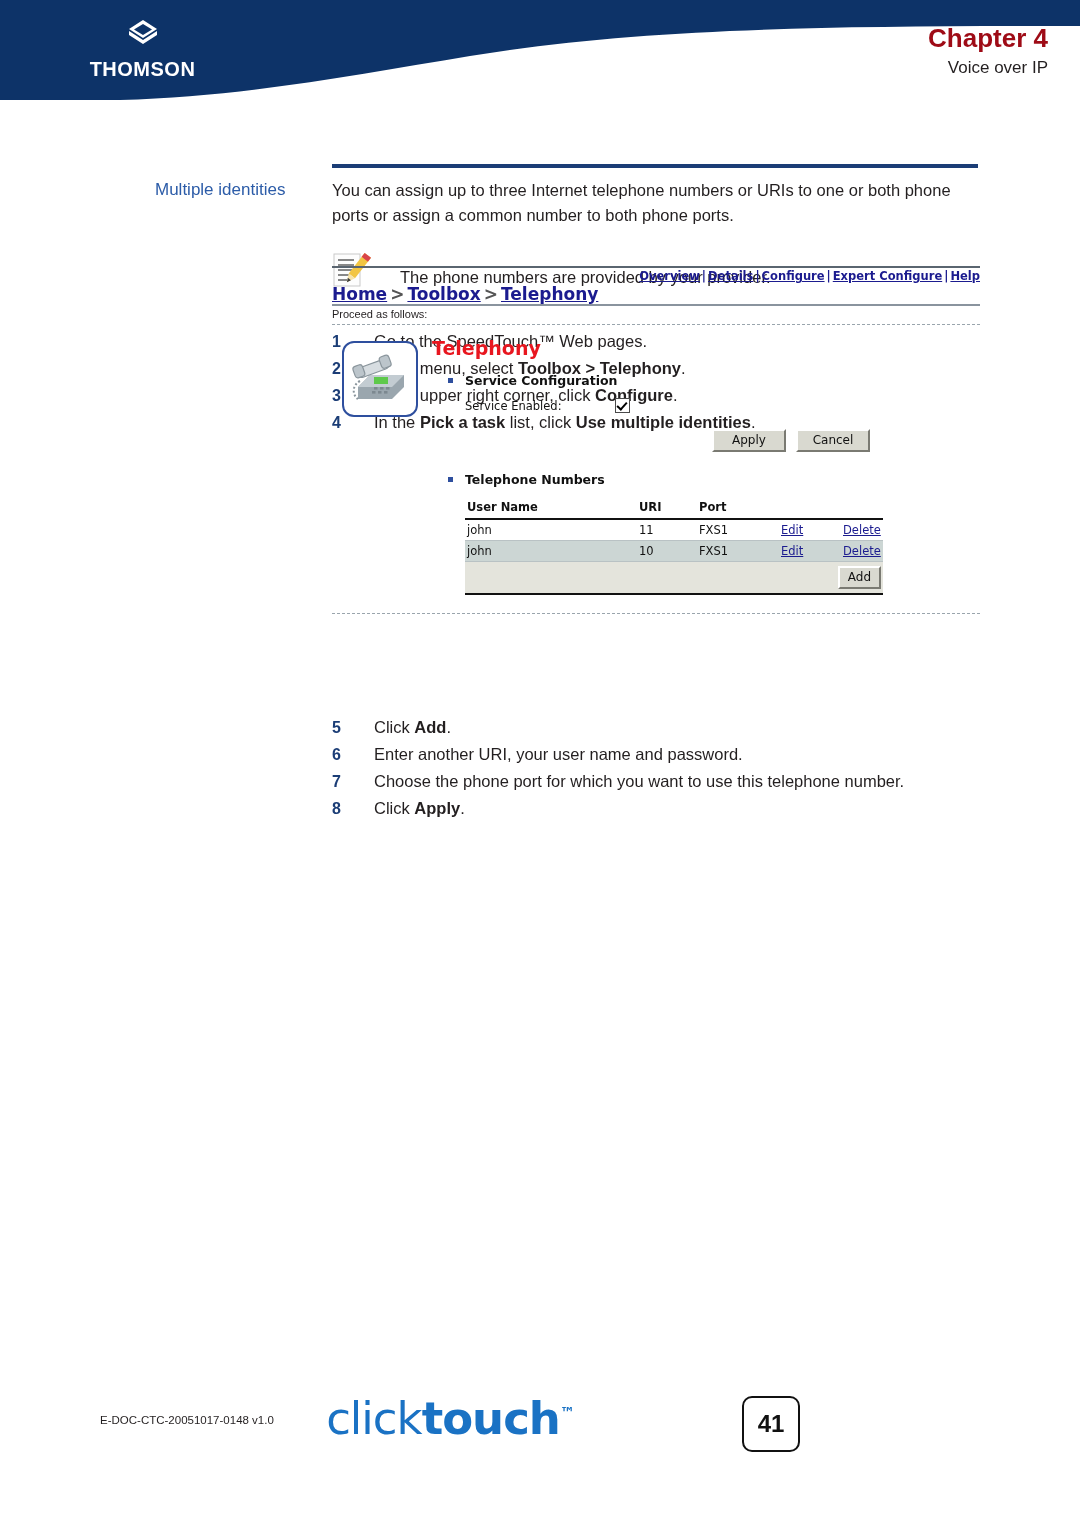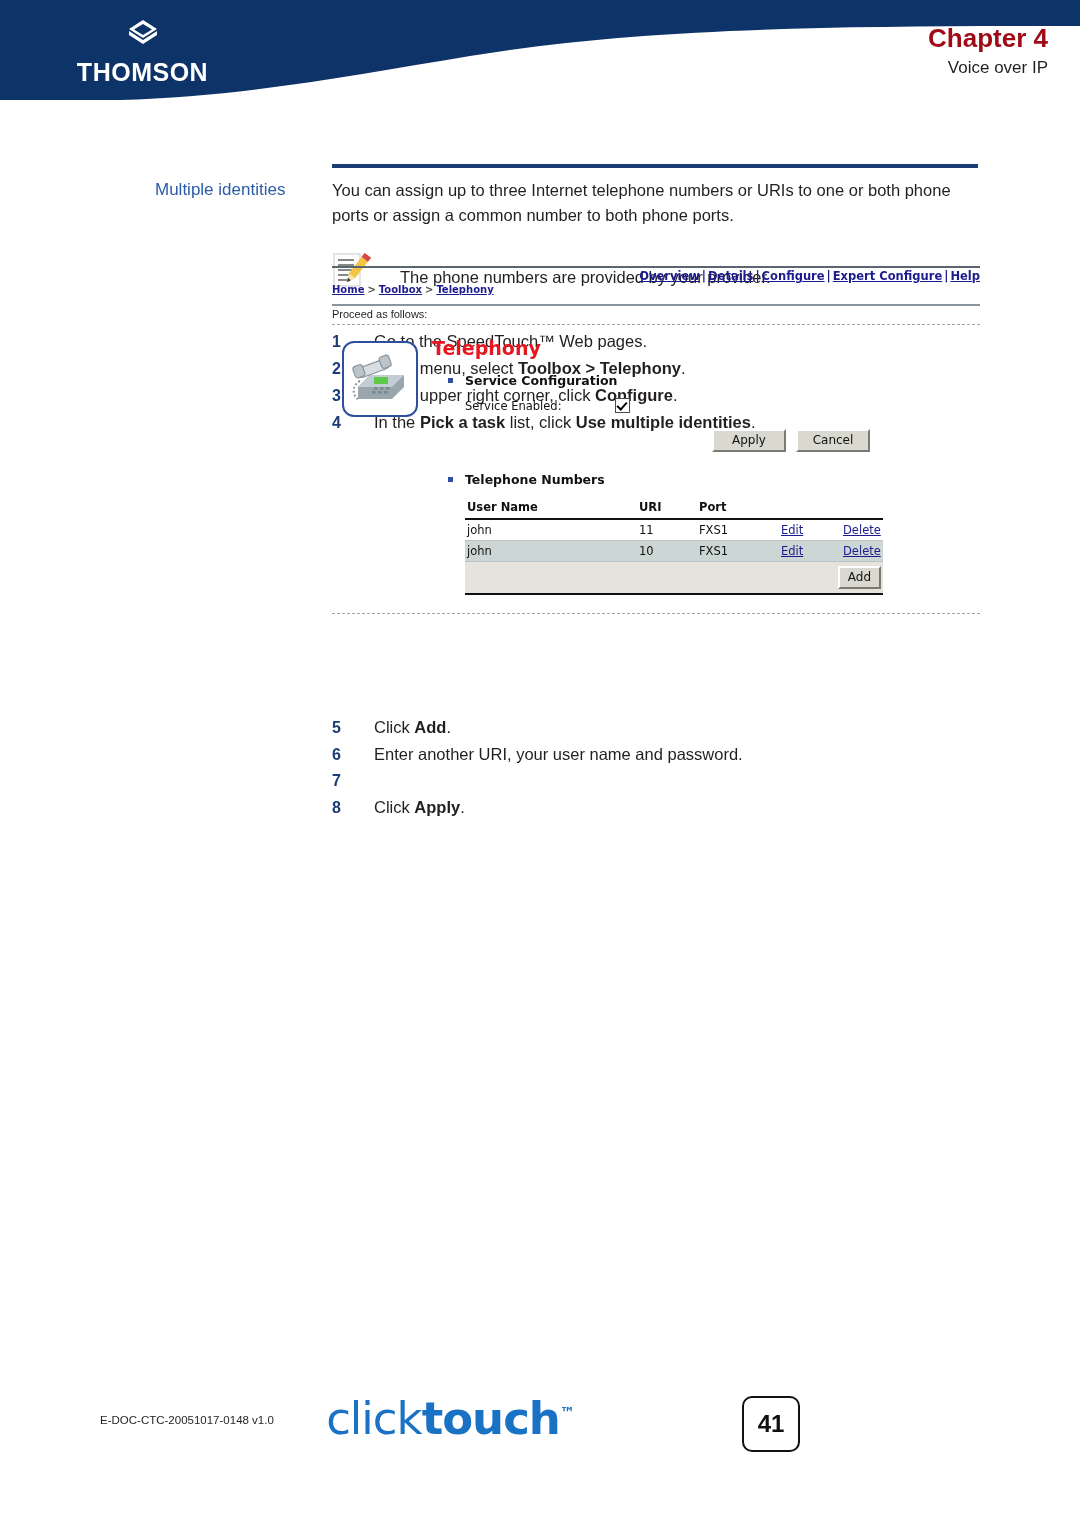--- a/index.html
+++ b/index.html
@@ -38,21 +38,21 @@
   }
   .brand-logo-mark {
     width: 34px;
     height: 36px;
     margin: 0 auto 4px auto;
     position: relative;
   }
   .brand-name {
     color: #ffffff;
     font-weight: bold;
-    font-size: 25px;
+    font-size: 20px;
     letter-spacing: 0.5px;
     font-family: "Liberation Sans", sans-serif;
   }
   .chapter-block {
     position: absolute;
     top: 24px;
     right: 32px;
     text-align: right;
     z-index: 5;
   }
@@ -188,21 +188,21 @@
   }
   .ws-navlinks .sep {
     color: #1b1b8f;
     text-decoration: none;
     padding: 0 2px;
   }
   .ws-crumb {
     position: absolute;
     left: 0;
     top: 16px;
-    font-size: 10px;
+    font-size: 17px;
     font-weight: bold;
     color: #1b1b8f;
     white-space: nowrap;
   }
   .ws-crumb a { color: #1b1b8f; text-decoration: underline; }
   .ws-crumb .gt { color: #555; text-decoration: none; padding: 0 3px; }
   .ws-bottomrule {
     height: 2px;
     background: #8a949e;
     width: 100%;
@@ -613,20 +613,23 @@
     </div>
   </div>
   <div class="step">
     <div class="step-num">6</div>
     <div class="step-text">
       <span>Enter another URI, your user name and password.</span>
     </div>
   </div>
   <div class="step">
     <div class="step-num">7</div>
+    <div class="step-text">
+      <span>Choose the phone port for which you want to use this telephone number.</span>
+    </div>
   </div>
   <div class="step">
     <div class="step-num">8</div>
     <div class="step-text">
       <span>Click </span><b>Apply</b><span>.</span>
     </div>
   </div>
 </div>
 
 <div class="page-footer">

